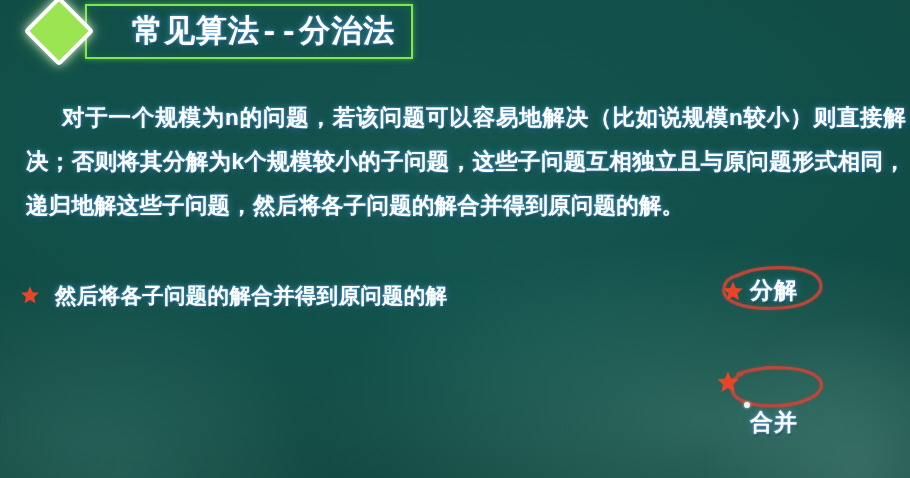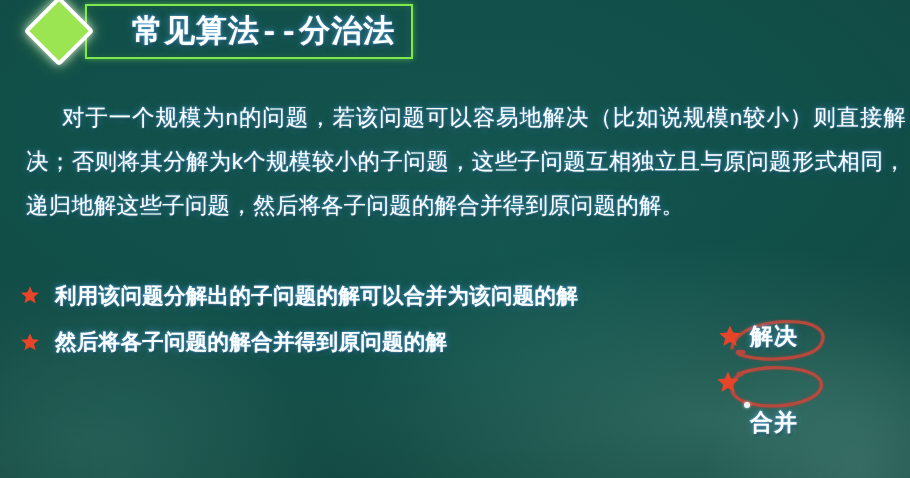--- a/index.html
+++ b/index.html
@@ -70,21 +70,21 @@
     white-space: nowrap;
     font-family: Liberation Mono, monospace;
   }
   
   .para {
     position: absolute;
     left: 26px;
     top: 96px;
     width: 880px;
     font-size: 22.5px;
-    font-weight: normal;
+    font-weight: bold;
     line-height: 44px;
     color: #ffffff;
     text-indent: 36px;
     text-align: justify;
     text-justify: inter-character;
     letter-spacing: 0.2px;
     text-shadow:
       0 0 2px rgba(130,205,255,0.85),
       0 0 7px rgba(80,165,235,0.7),
       1px 2px 3px rgba(0,0,0,0.4);
@@ -177,54 +177,46 @@
   <div class="title-box"></div>
   <div class="diamond"></div>
   <div class="title-text">常见算法--分治法</div>
 
   <div class="para">对于一个规模为n的问题，若该问题可以容易地解决（比如说规模n较小）则直接解决；否则将其分解为k个规模较小的子问题，这些子问题互相独立且与原问题形式相同，递归地解这些子问题，然后将各子问题的解合并得到原问题的解。</div>
 
   <div class="bullets">
 
 
 
-    <div class="bullet-row">
-      <span class="star">
-        <svg width="20" height="20" viewBox="0 0 24 24">
-            <polygon points="12,1.5 15.1,8.6 22.8,9.3 16.9,14.4 18.7,22 12,17.9 5.3,22 7.1,14.4 1.2,9.3 8.9,8.6" fill="#e8442a"></polygon>
-          </svg>
-      </span>
-      <span class="bullet-text">利用该问题分解出的子问题的解可以合并为该问题的解</span>
-    </div>
 
     <div class="bullet-row">
       <span class="star">
         <svg width="20" height="20" viewBox="0 0 24 24">
             <polygon points="12,1.5 15.1,8.6 22.8,9.3 16.9,14.4 18.7,22 12,17.9 5.3,22 7.1,14.4 1.2,9.3 8.9,8.6" fill="#e8442a"></polygon>
           </svg>
       </span>
       <span class="bullet-text">然后将各子问题的解合并得到原问题的解</span>
     </div>
 
   </div>
 
   <div class="annots">
 
-
-    <div class="annot" style="top:52px;">
+    <div class="annot" style="top:4px;">
       <svg class="ink" width="200" height="52">
-        <path d="M 26 34 C 30 14, 62 6, 92 8 C 114 10, 122 20, 114 32 C 104 45, 62 48, 38 42 C 28 39, 30 36, 38 38"></path>
+        <path d="M 30 10 C 52 -1, 100 -2, 112 12 C 122 25, 106 40, 74 42 C 44 44, 20 38, 18 26 C 17 16, 24 11, 33 9"></path>
       </svg>
-      <span class="ann-star" style="left:12px; top:10px;">
-        <svg width="24" height="24" viewBox="0 0 24 24">
+      <span class="ann-star" style="left:16px;">
+        <svg width="22" height="22" viewBox="0 0 24 24">
             <polygon points="12,1.5 15.1,8.6 22.8,9.3 16.9,14.4 18.7,22 12,17.9 5.3,22 7.1,14.4 1.2,9.3 8.9,8.6" fill="#e8442a"></polygon>
           </svg>
       </span>
-      <span class="ann-label" style="left:44px; top:7px;">解决</span>
+      <span class="ann-label" style="left:44px; top:9px;">分解</span>
     </div>
+
 
     <div class="annot" style="top:100px;">
       <svg class="ink" width="200" height="52">
         <path d="M 32 12 C 58 2, 104 4, 114 18 C 122 32, 96 44, 66 44 C 40 44, 24 36, 26 24 C 27 17, 31 14, 36 12"></path>
       </svg>
       <span class="ann-star" style="left:10px; top:8px;">
         <svg width="24" height="24" viewBox="0 0 24 24">
             <polygon points="12,1.5 15.1,8.6 22.8,9.3 16.9,14.4 18.7,22 12,17.9 5.3,22 7.1,14.4 1.2,9.3 8.9,8.6" fill="#e8442a"></polygon>
           </svg>
       </span>

